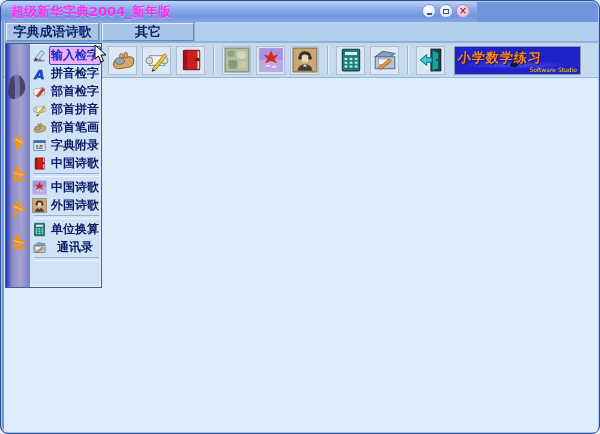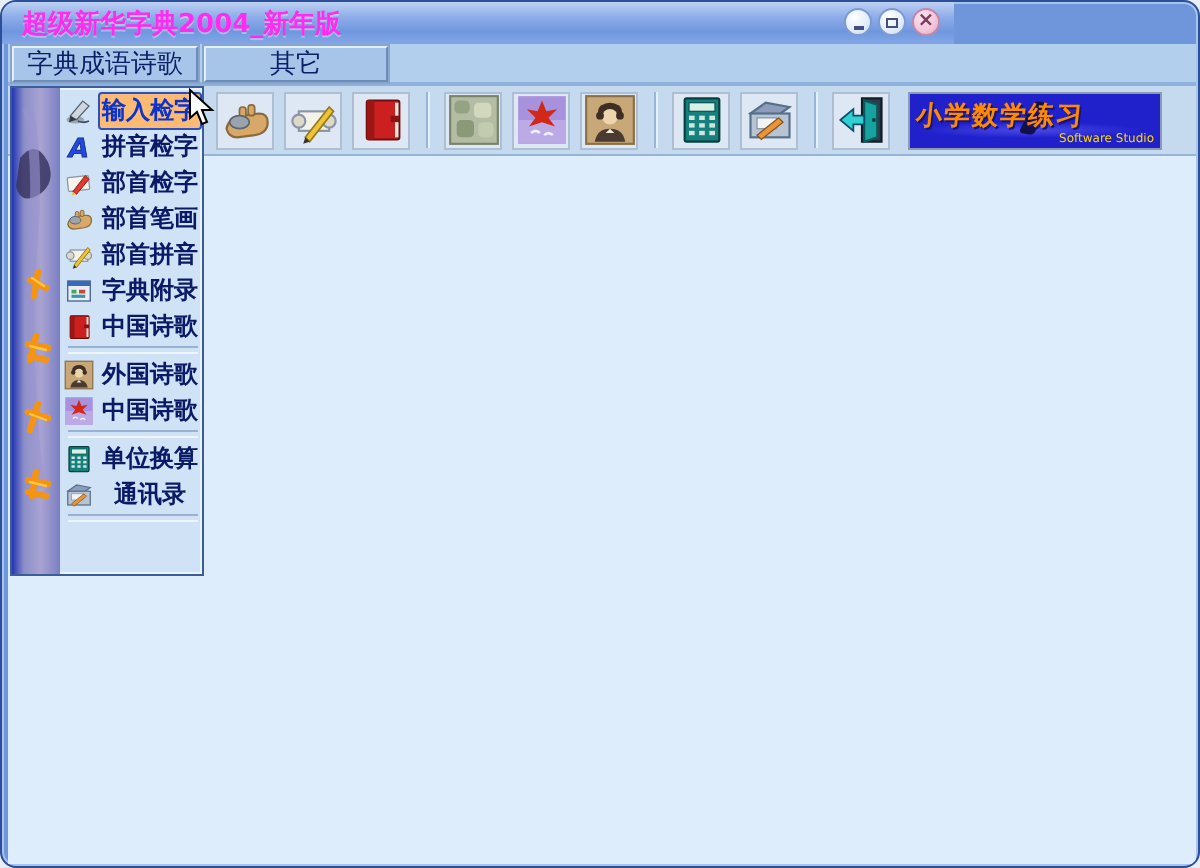--- a/index.html
+++ b/index.html
@@ -19,21 +19,21 @@
   .wbtn.close{background:radial-gradient(circle at 35% 30%,#fbe3ef 0%,#f2c4da 60%,#e3a8c4 100%);border-color:#c387a7;}
   .g-min{width:5px;height:2px;background:#45507a;margin-top:5px;}
   .g-max{width:6px;height:5px;border:1px solid #45507a;box-sizing:border-box;background:transparent;}
   .g-close{color:#7c3a5d;font-size:10px;font-weight:bold;line-height:1;}
   
   .menubar{position:absolute;left:3px;top:21px;width:594px;height:21px;
     background:#b3cfee;border-bottom:2px solid #8fb2dc;box-sizing:border-box;}
   .mtab{position:absolute;top:1px;height:18px;box-sizing:border-box;
     background:#a6c5e8;border:1px solid;border-color:#e3eefb #6d8cba #6d8cba #e3eefb;
     box-shadow:0 0 0 1px #88a6cc;display:flex;align-items:center;justify-content:center;
-    font-size:13px;font-weight:normal;color:#0b1f66;cursor:pointer;}
+    font-size:13px;font-weight:bold;color:#0b1f66;cursor:pointer;}
   .mtab.t1{left:2px;width:93px;}
   .mtab.t2{left:98px;width:92px;text-align:right;}
   
   .toolbar{position:absolute;left:3px;top:42px;width:594px;height:35px;
     background:#c6daef;border-bottom:1px solid #96b4d6;box-sizing:border-box;
     display:flex;align-items:center;padding-left:104px;gap:5px;}
   .tb{width:29px;height:29px;display:flex;align-items:center;justify-content:center;
     background:#dde8f4;border:1px solid #aebfd4;box-sizing:border-box;cursor:pointer;}
   .tb svg{width:26px;height:26px;}
   .tsep{width:1px;height:28px;background:#9ab6d6;margin:0 3px;box-shadow:1px 0 0 #e6f0fa;}
@@ -50,21 +50,21 @@
   .content{position:absolute;left:3px;top:77px;width:594px;height:354px;background:#ddedfc;}
   
   .dropdown{position:absolute;left:4px;top:42px;width:97px;height:245px;box-sizing:border-box;
     background:#cfe2f6;border:1px solid #3c5c9c;box-shadow:inset 0 0 0 1px #e9f3fd;
     display:flex;z-index:5;}
   .menu-art{width:24px;height:100%;flex:0 0 24px;}
   .menu-items{flex:1;display:flex;flex-direction:column;padding:2px 1px 2px 2px;box-sizing:border-box;}
   .mi{height:18px;flex:0 0 18px;display:flex;align-items:center;gap:2px;cursor:pointer;}
   .mi svg{width:15px;height:15px;flex:0 0 15px;}
   .mil{flex:1;text-align:center;font-size:12px;font-weight:bold;color:#0a1a66;white-space:nowrap;}
-  .mi.hl .mil{border:1px solid #2b4fc4;background:#fdba74;color:#0a34cc;border-radius:2px;padding:0 1px;}
+  .mi.hl .mil{border:1px solid #2b4fc4;background:#f0abfc;color:#0a34cc;border-radius:2px;padding:0 1px;}
   .msep{height:2px;flex:0 0 2px;margin:1px 2px;border-top:1px solid #9ab2d2;border-bottom:1px solid #eef5fd;}
   
   .cursor{position:absolute;left:93px;top:43px;z-index:9;pointer-events:none;}
   .hidden-defs{position:absolute;width:0;height:0;overflow:hidden;}
 </style>
 </head>
 <body>
 
 <svg class="hidden-defs" xmlns="http://www.w3.org/2000/svg" aria-hidden="true">
   <symbol id="i-pen" viewBox="0 0 24 24">
@@ -276,54 +276,54 @@
           <span class="mil">拼音检字</span>
         </div>
       <div class="mi">
           <svg>
             <use href="#i-cardpencil"></use>
           </svg>
           <span class="mil">部首检字</span>
         </div>
       <div class="mi">
           <svg>
+            <use href="#i-scroll"></use>
+          </svg>
+          <span class="mil">部首拼音</span>
+        </div>
+      <div class="mi">
+          <svg>
             <use href="#i-hand"></use>
           </svg>
           <span class="mil">部首笔画</span>
         </div>
       <div class="mi">
           <svg>
-            <use href="#i-scroll"></use>
-          </svg>
-          <span class="mil">部首拼音</span>
-        </div>
-      <div class="mi">
-          <svg>
             <use href="#i-window"></use>
           </svg>
           <span class="mil">字典附录</span>
         </div>
       <div class="mi">
           <svg>
             <use href="#i-book"></use>
           </svg>
           <span class="mil">中国诗歌</span>
         </div>
       <div class="msep"></div>
       <div class="mi">
           <svg>
+            <use href="#i-leaf"></use>
+          </svg>
+          <span class="mil">中国诗歌</span>
+        </div>
+      <div class="mi">
+          <svg>
             <use href="#i-portrait"></use>
           </svg>
           <span class="mil">外国诗歌</span>
-        </div>
-      <div class="mi">
-          <svg>
-            <use href="#i-leaf"></use>
-          </svg>
-          <span class="mil">中国诗歌</span>
         </div>
       <div class="msep"></div>
       <div class="mi">
           <svg>
             <use href="#i-calc"></use>
           </svg>
           <span class="mil">单位换算</span>
         </div>
       <div class="mi">
           <svg>

